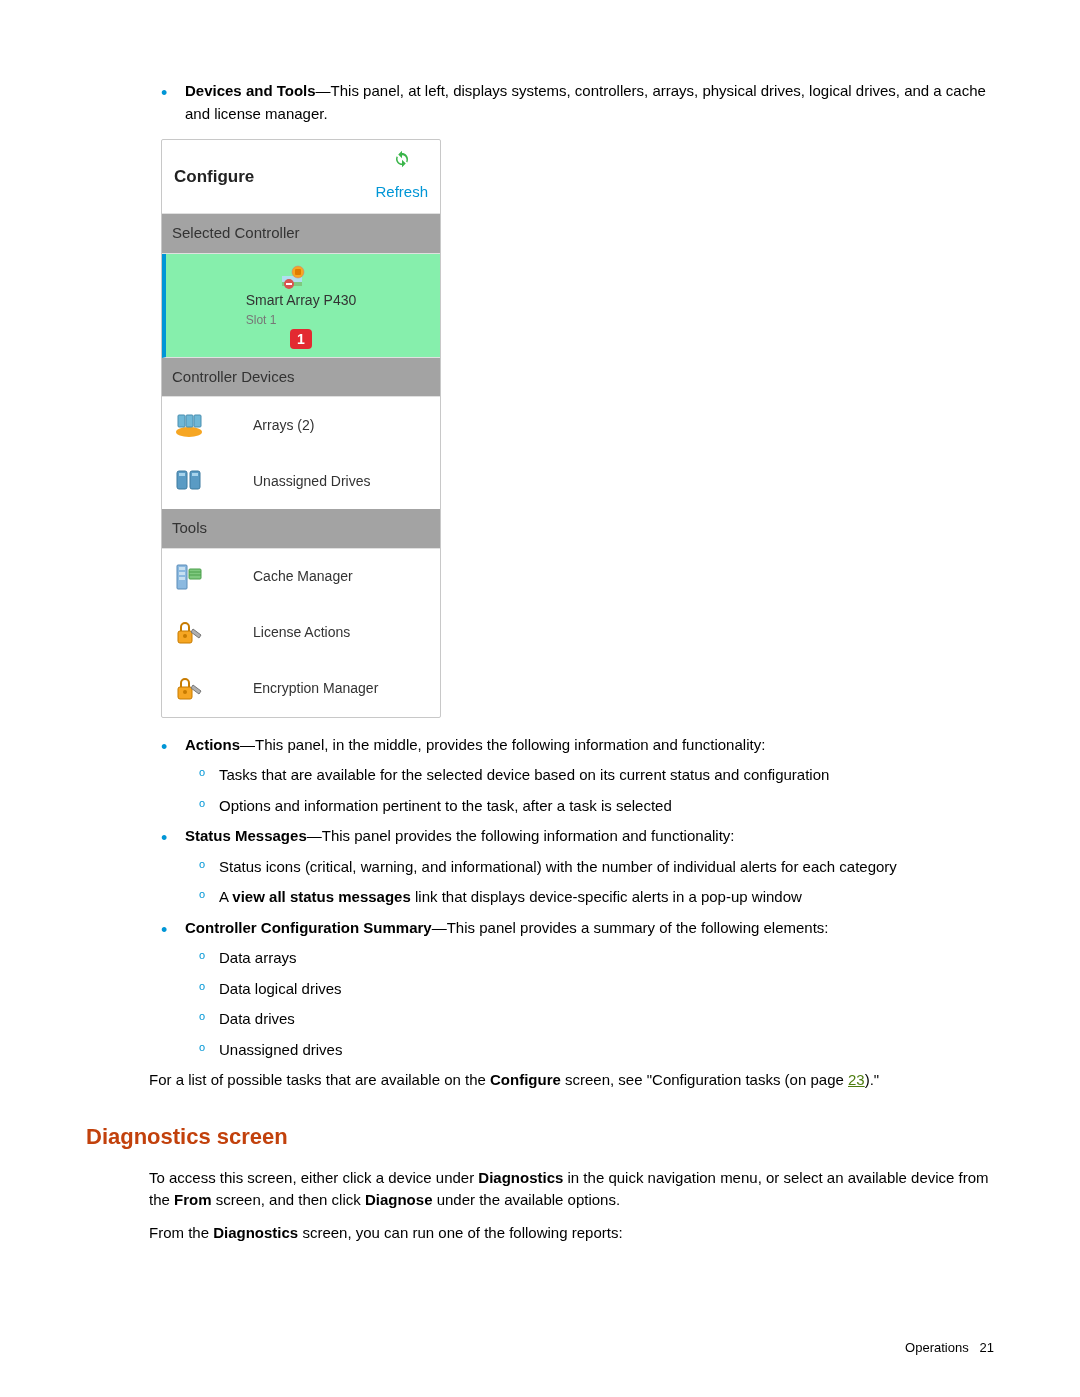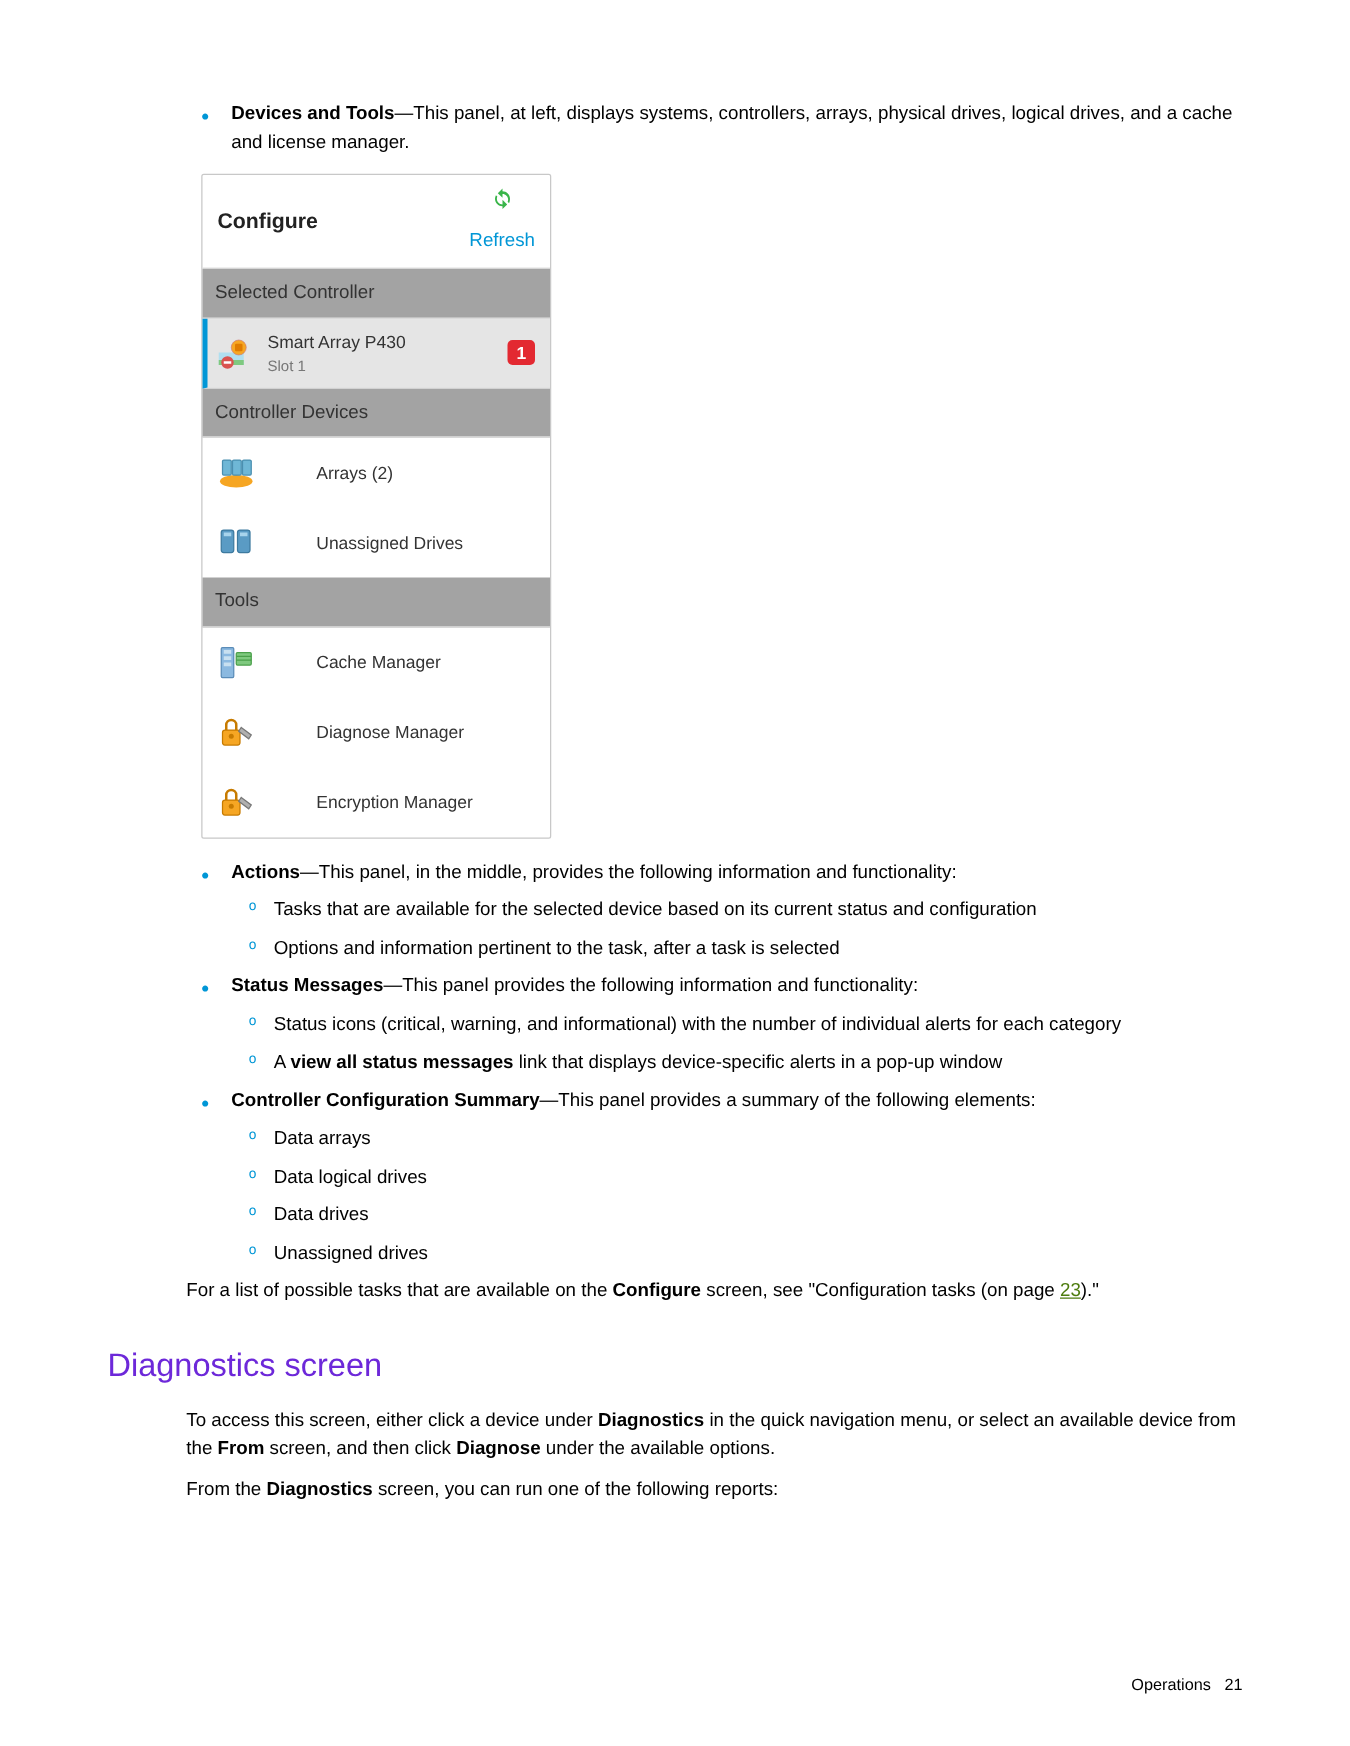--- a/index.html
+++ b/index.html
@@ -83,25 +83,26 @@
   .section-label {
     font-size: 15px;
     padding: 8px 10px;
     color: #333;
     background: #a3a3a3;
     border-bottom: 1px solid #e0e0e0;
   }
   .controller-row {
     display: flex;
     align-items: center;
-    background: #e5e5e5;
+    background: #86efac;
     border-bottom: 1px solid #e0e0e0;
     border-left: 4px solid #0096d6;
     padding: 8px 12px 8px 8px;
     position: relative;
+    flex-direction: column;
   }
   .controller-text { flex: 1; }
   .controller-name { font-size: 14px; color: #333; }
   .controller-slot { font-size: 12px; color: #777; }
   .badge {
     background: #e32931;
     color: #fff;
     font-weight: bold;
     border-radius: 4px;
     padding: 0 7px;
@@ -131,23 +132,23 @@
   .controller-icon-box {
     width: 34px;
     height: 28px;
     flex-shrink: 0;
     margin-right: 6px;
     display: flex;
     align-items: center;
     justify-content: center;
   }
   h2.doc-h2 {
-    color: #6d28d9;
-    font-weight: normal;
-    font-size: 26px;
+    color: #c2410c;
+    font-weight: bold;
+    font-size: 22px;
     margin: 28px 0 14px 0;
   }
   .body-para {
     margin-left: 63px;
     margin-bottom: 10px;
     padding-right: 0;
   }
   .footer {
     position: absolute;
     bottom: 40px;
@@ -248,21 +249,21 @@
 
     <div class="device-row">
       <span class="icon-box">
         <svg width="28" height="28" viewBox="0 0 28 28">
           <rect x="3" y="12" width="14" height="12" rx="2" fill="#f6a623" stroke="#c77b00"></rect>
           <path d="M6 12 V8 a4 4 0 0 1 8 0 V12" fill="none" stroke="#c77b00" stroke-width="2"></path>
           <circle cx="10" cy="17" r="2" fill="#c77b00"></circle>
           <path d="M18 10 l8 6 -2 3 -8 -6 z" fill="#b0b0b0" stroke="#777"></path>
         </svg>
       </span>
-      <span class="device-row-label">Diagnose Manager</span>
+      <span class="device-row-label">License Actions</span>
     </div>
 
     <div class="device-row">
       <span class="icon-box">
         <svg width="28" height="28" viewBox="0 0 28 28">
           <rect x="3" y="12" width="14" height="12" rx="2" fill="#f6a623" stroke="#c77b00"></rect>
           <path d="M6 12 V8 a4 4 0 0 1 8 0 V12" fill="none" stroke="#c77b00" stroke-width="2"></path>
           <circle cx="10" cy="17" r="2" fill="#c77b00"></circle>
           <path d="M18 10 l8 6 -2 3 -8 -6 z" fill="#b0b0b0" stroke="#777"></path>
         </svg>

